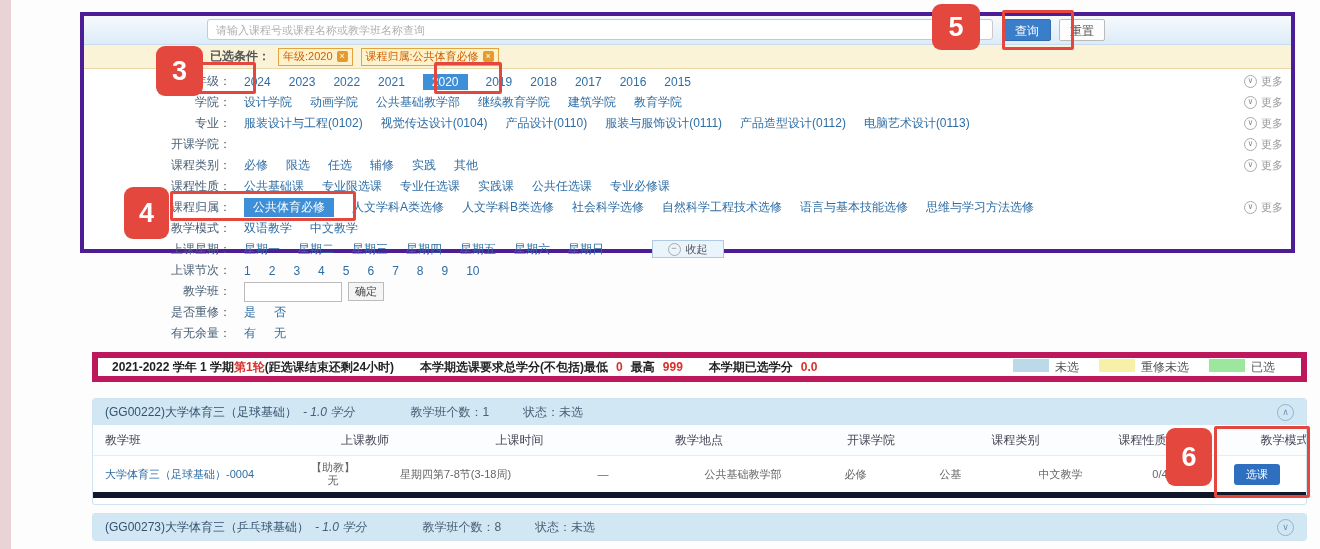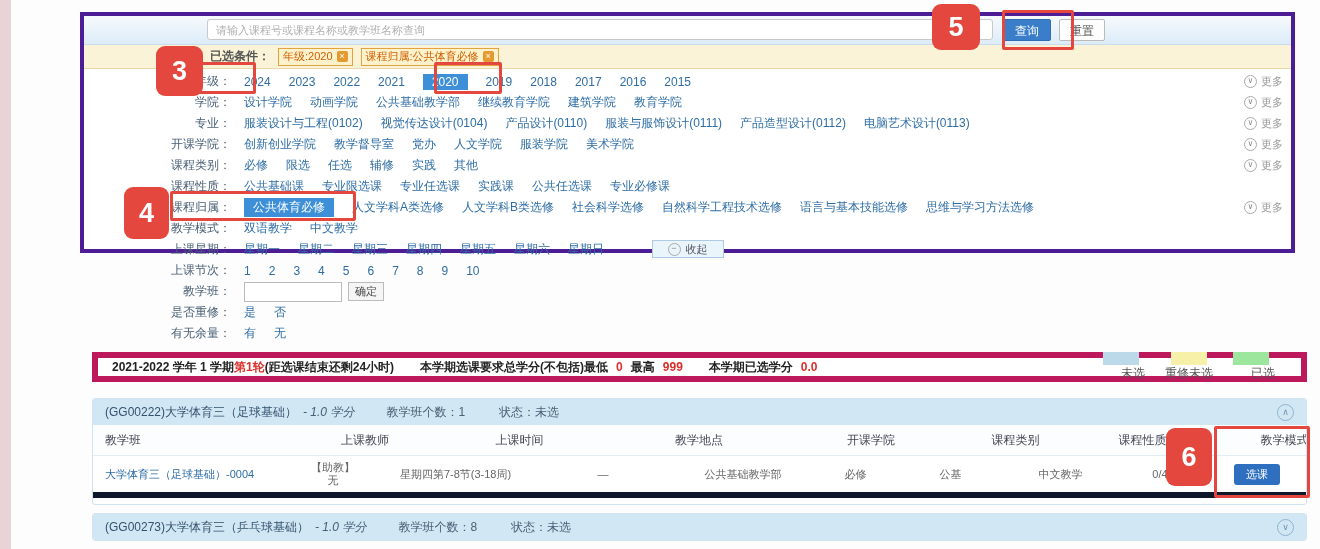--- a/index.html
+++ b/index.html
@@ -55,33 +55,33 @@
 
   
   .sem-bar{position:absolute;left:92px;top:352px;width:1215px;height:30px;
     border:6px solid #be185d;background:#fff;display:flex;align-items:center;
     font-size:12px;color:#222;font-weight:bold;padding-left:14px;box-sizing:border-box;}
   .sem-bar .red{color:#d9302c;}
   .sem-gap{width:26px;flex:none;}
   .sem-sp{width:8px;flex:none;}
   .legend{margin-left:auto;display:flex;align-items:center;gap:20px;
     padding-right:26px;font-weight:normal;font-size:12px;color:#555;}
-  .legend-item{display:flex;align-items:flex-end;flex-direction:column;}
+  .legend-item{display:flex;align-items:flex-start;}
   .sw{width:36px;height:13px;display:inline-block;margin-right:6px;}
   .legend > div:nth-child(1) .sw{background:#bcd9ea;}
   .legend > div:nth-child(2) .sw{background:#f7f0a8;}
   .legend > div:nth-child(3) .sw{background:#9ce69d;}
 
   
   .courses{position:absolute;left:92px;top:398px;width:1215px;}
   .course-sec{border:1px solid #cfe3f1;background:#fff;border-radius:3px;margin-bottom:8px;overflow:hidden;}
   .chead{height:26px;background:#d2e7f4;display:flex;align-items:center;
     padding:0 12px;font-size:12px;color:#33526e;position:relative;cursor:pointer;}
   .chead .credit{font-style:italic;margin-left:6px;color:#44607a;}
-  .chead .ccount{margin-left:32px;color:#4a6076;}
+  .chead .ccount{margin-left:56px;color:#4a6076;}
   .chead .cstatus{margin-left:34px;color:#4a6076;}
   .chev{position:absolute;right:12px;top:5px;width:15px;height:15px;border-color:#8fb3d1;
     color:#6b93b5;font-size:9px;line-height:14px;cursor:pointer;}
   .thead{display:flex;align-items:center;height:30px;border-bottom:1px solid #e2edf6;
     background:#fcfdfe;font-size:12px;color:#445;gap:32px;}
   .trow{display:flex;align-items:center;height:36px;font-size:11px;color:#666;
     border-bottom:6px solid #0f172a;margin-bottom:6px;}
   .c0{width:195px;flex:none;text-align:left;padding-left:12px;box-sizing:border-box;}
   .c1{width:90px;flex:none;text-align:center;}
   .c2{width:155px;flex:none;text-align:center;}
@@ -237,40 +237,20 @@
         </span>
 
         <span class="more">
           <span class="more-circ">∨</span>
           <span>更多</span>
         </span>
       </div>
     </div><div style="display: contents;">
       <div class="frow">
         <span class="flabel">开课学院：</span>
-        <span class="fopts">
-          <div style="display: contents;">
-            <span class="fopt">创新创业学院</span>
-          </div>
-            <div style="display: contents;">
-            <span class="fopt">教学督导室</span>
-          </div>
-            <div style="display: contents;">
-            <span class="fopt">党办</span>
-          </div>
-            <div style="display: contents;">
-            <span class="fopt">人文学院</span>
-          </div>
-            <div style="display: contents;">
-            <span class="fopt">服装学院</span>
-          </div>
-            <div style="display: contents;">
-            <span class="fopt">美术学院</span>
-          </div>
-        </span>
 
         <span class="more">
           <span class="more-circ">∨</span>
           <span>更多</span>
         </span>
       </div>
     </div><div style="display: contents;">
       <div class="frow">
         <span class="flabel">课程类别：</span>
         <span class="fopts">

